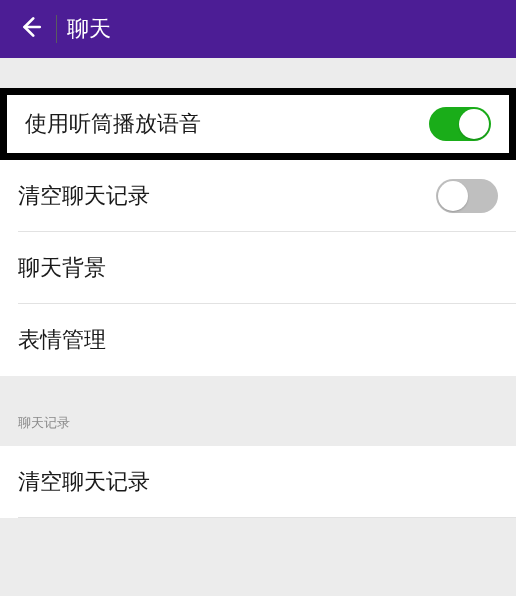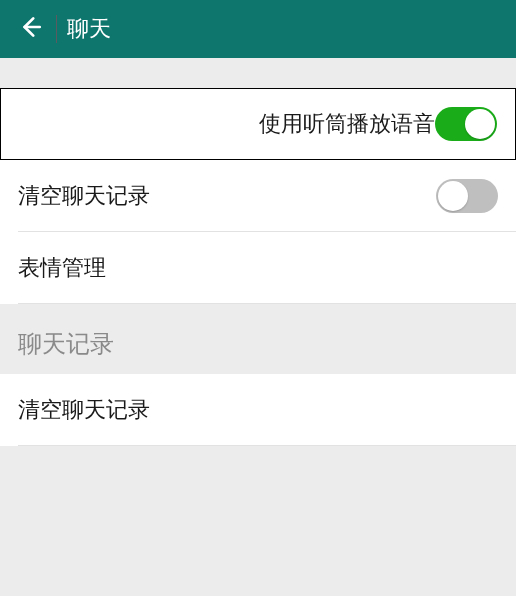--- a/index.html
+++ b/index.html
@@ -1,19 +1,19 @@
 <!DOCTYPE html>
 <html><head>
 <meta charset="utf-8">
 <style>
   * { margin: 0; padding: 0; box-sizing: border-box; }
   html, body { width: 516px; height: 596px; font-family: -apple-system, "Helvetica Neue", Arial, sans-serif; background: #ececec; }
   .header {
     height: 58px;
-    background: #0f766e;
+    background: #4c1d95;
     display: flex;
     align-items: center;
     padding: 0 10px;
   }
   .back-btn {
     width: 40px;
     height: 40px;
     display: flex;
     align-items: center;
     justify-content: center;
@@ -36,22 +36,21 @@
   .row {
     height: 72px;
     display: flex;
     align-items: center;
     justify-content: space-between;
     padding: 0 18px;
     position: relative;
     cursor: pointer;
   }
   .row.highlighted {
-    border: 1px solid #000000;
-    justify-content: flex-end;
+    border: 7px solid #000000;
   }
   .row-label {
     font-size: 22px;
     color: #1a1a1a;
   }
   .row-sep {
     position: absolute;
     left: 18px;
     right: 0;
     bottom: 0;
@@ -79,21 +78,21 @@
   .toggle.on .knob { right: 2px; }
   .toggle.off .knob { left: 2px; }
   .section-header {
     height: 70px;
     display: flex;
     align-items: flex-end;
     padding: 0 18px 14px 18px;
     background: #ececec;
   }
   .section-header-label {
-    font-size: 24px;
+    font-size: 13px;
     color: #8a8a8a;
   }
 </style>
 </head>
 <body>
 
 <div class="header">
   <div class="back-btn">
     <span>
       <svg viewBox="0 0 24 24" fill="none" stroke="#ffffff" stroke-width="2.5" stroke-linecap="round" stroke-linejoin="round">
@@ -119,24 +118,27 @@
 
   <div class="row">
     <span class="row-label">清空聊天记录</span>
     <div class="toggle off">
       <div class="knob"></div>
     </div>
     <div class="row-sep"></div>
   </div>
 
   <div class="row">
-    <span class="row-label">表情管理</span>
+    <span class="row-label">聊天背景</span>
     <div class="row-sep"></div>
   </div>
 
+  <div class="row">
+    <span class="row-label">表情管理</span>
+  </div>
 
 </div>
 
 <div class="section-header">
   <span class="section-header-label">聊天记录</span>
 </div>
 
 <div class="list">
 
   <div class="row">

